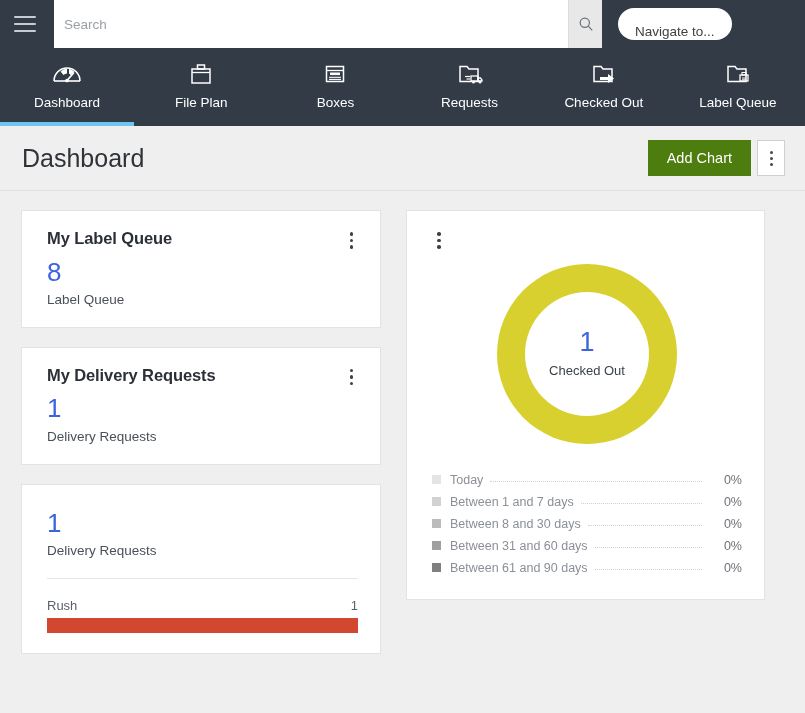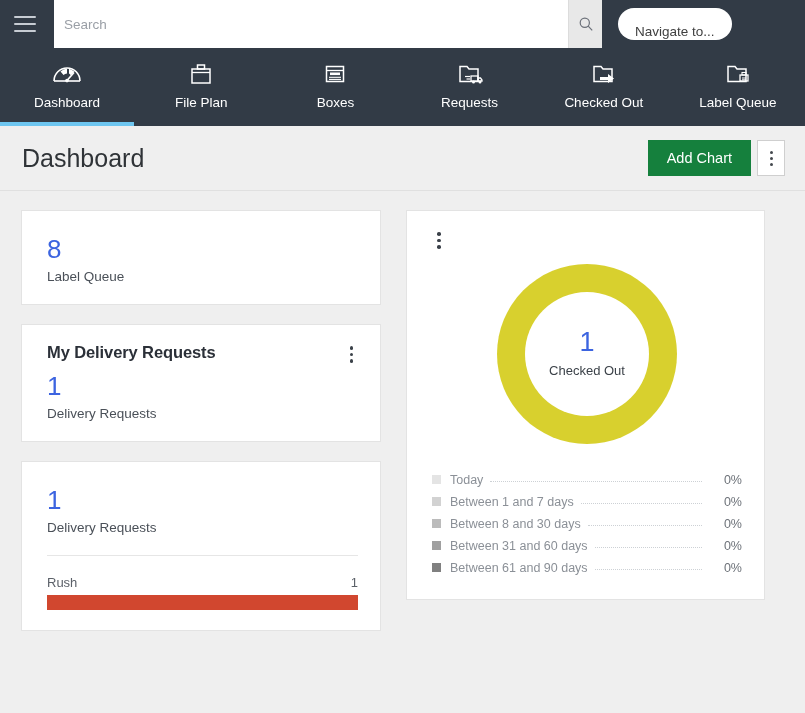--- a/index.html
+++ b/index.html
@@ -136,21 +136,21 @@
   }
   .pagetitle {
     font-size: 25px;
     font-weight: normal;
     color: #2f3337;
     flex: 1 1 auto;
   }
   .add-chart-btn {
     height: 36px;
     padding: 8px 19px;
-    background: #15803d;
+    background: #4d7c0f;
     color: #ffffff;
     border: none;
     font-family: "Liberation Sans", sans-serif;
     font-size: 14.5px;
     cursor: pointer;
   }
   .head-kebab {
     width: 28px;
     height: 36px;
     margin-left: 6px;
@@ -422,20 +422,28 @@
     <i></i>
     <i></i>
   </div>
 </div>
 
 <div class="board">
 
   <div class="col-left">
 
     <div class="card">
+      <div class="card-head">
+        <div class="card-title">My Label Queue</div>
+        <div class="card-kebab">
+          <i></i>
+          <i></i>
+          <i></i>
+        </div>
+      </div>
       <div class="bignum">8</div>
       <div class="bignum-label">Label Queue</div>
     </div>
 
     <div class="card">
       <div class="card-head">
         <div class="card-title">My Delivery Requests</div>
         <div class="card-kebab">
           <i></i>
           <i></i>

